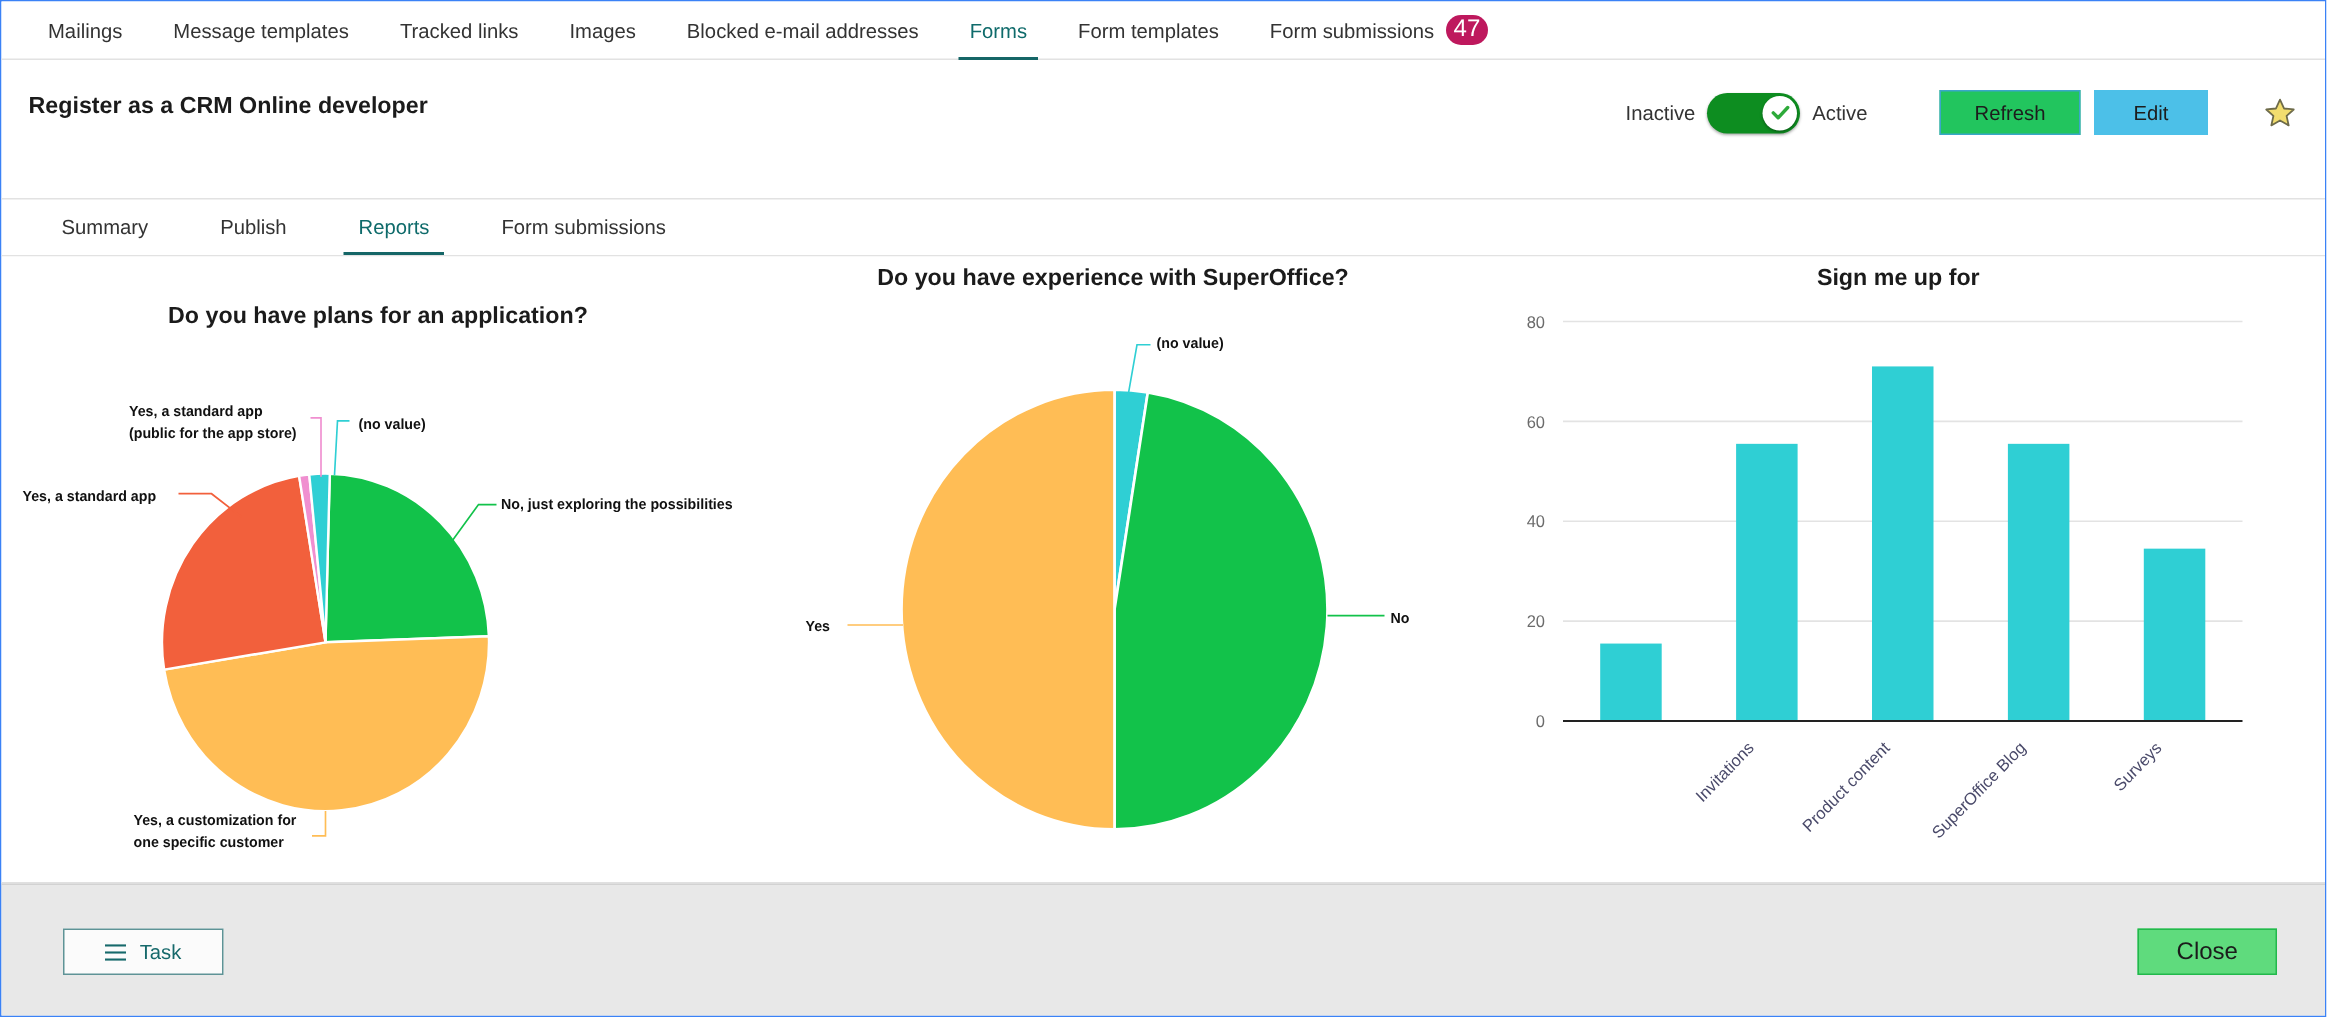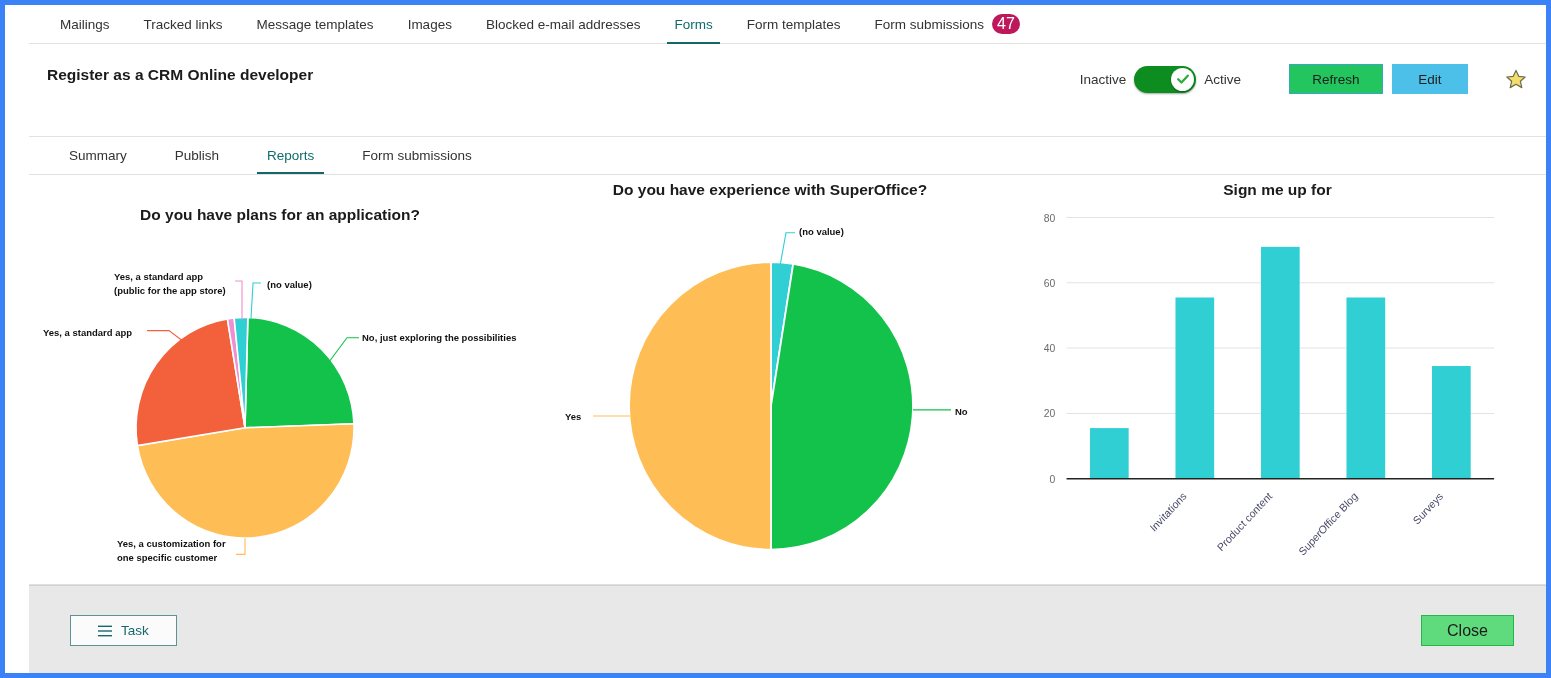--- a/index.html
+++ b/index.html
@@ -6,22 +6,22 @@
   html, body {
     width: 1551px; height: 678px;
     font-family: "Liberation Sans", sans-serif;
     background: #ffffff;
     overflow: hidden;
   }
   #app {
     position: relative;
     width: 1551px; height: 678px;
     background: #ffffff;
-    border: 5px solid #3b82f6;
-    display: flex; flex-direction: column; padding-left: 24px;
+    border: 1px solid #3b82f6;
+    display: flex; flex-direction: column;
   }
 
   
   .topnav {
     height: 39px; flex: 0 0 39px;
     display: flex; align-items: center;
     padding-left: 14px;
     border-bottom: 1px solid #e2e2e2;
     background: #fff;
   }
@@ -186,24 +186,24 @@
 </head>
 <body>
 
 <div id="app">
 
   <div class="topnav">
     <div class="topnav-item">
       <span>Mailings</span>
     </div>
     <div class="topnav-item">
+      <span>Message templates</span>
+    </div>
+    <div class="topnav-item">
       <span>Tracked links</span>
-    </div>
-    <div class="topnav-item">
-      <span>Message templates</span>
     </div>
     <div class="topnav-item">
       <span>Images</span>
     </div>
     <div class="topnav-item">
       <span>Blocked e-mail addresses</span>
     </div>
     <div class="topnav-item active">
       <span>Forms</span>
     </div>

